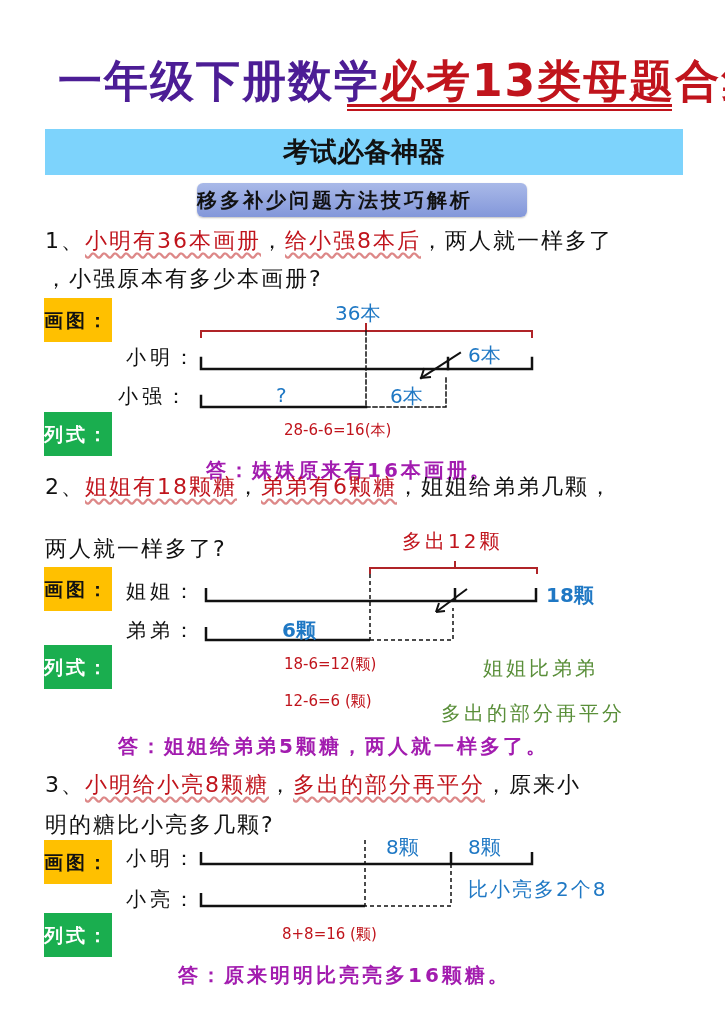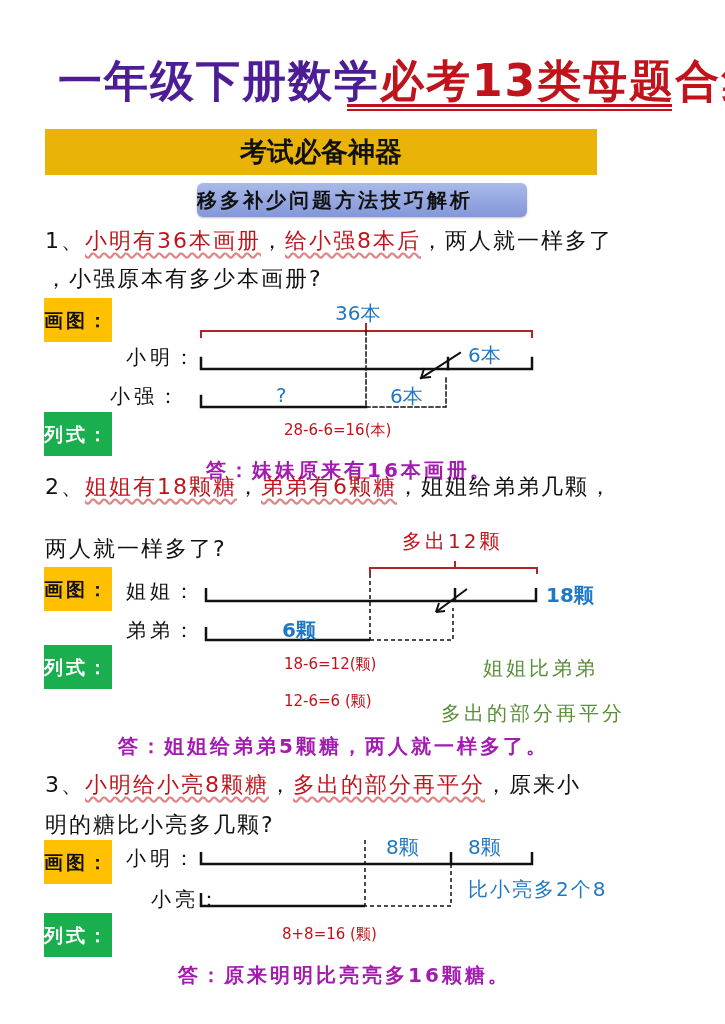--- a/index.html
+++ b/index.html
@@ -4,21 +4,21 @@
 <style>
   html, body { margin:0; padding:0; background:#ffffff; }
   body { width:725px; height:1024px; position:relative; overflow:hidden;
          font-family:"DejaVu Sans", "Liberation Sans", sans-serif; color:#111; }
   .abs { position:absolute; white-space:nowrap; }
   .title { left:58px; top:52px; font-size:44px; font-weight:bold; letter-spacing:2px; }
   .title .black { color:#4c1d95; }
   .title .red { color:#c0141c; }
   .title-underline { position:absolute; left:347px; top:104px; width:325px; height:7px;
     border-top:3px solid #c0141c; border-bottom:2px solid #c0141c; box-sizing:border-box; }
-  .banner { left:45px; top:129px; width:552px; height:46px; background:#eab308;
+  .banner { left:45px; top:129px; width:638px; height:46px; background:#7dd3fc;
             font-size:27px; font-weight:bold; text-align:center; line-height:46px; color:#111; }
   .subbanner { left:197px; top:183px; width:330px; height:34px; border-radius:6px;
     background:linear-gradient(#a9b9e8,#8397da); line-height:34px;
     font-size:20px; font-weight:bold; letter-spacing:3px; color:#111;
     box-shadow:0 1px 2px rgba(0,0,0,0.25); }
   .q { font-size:22px; letter-spacing:2px; color:#111; }
   .q .hl { color:#c0141c; text-decoration:underline wavy #d88; text-underline-offset:4px; }
   .tag { width:68px; height:44px; font-size:19px; font-weight:bold; line-height:44px;
          box-sizing:border-box; letter-spacing:3px; }
   .tag.draw { background:#ffc000; color:#111; }
@@ -80,21 +80,21 @@
 
 <div class="abs q" style="left:45px; top:226px;">
   <span>1、</span><span class="hl">小明有36本画册</span><span>，</span><span class="hl">给小强8本后</span><span>，两人就一样多了</span>
 </div>
 <div class="abs q" style="left:45px; top:264px;">，小强原本有多少本画册?</div>
 
 <div class="abs tag draw" style="left:44px; top:298px;">画图：</div>
 <div class="abs lab blue" style="left:335px; top:300px;">36本</div>
 <div class="abs name" style="left:126px; top:344px;">小明：</div>
 <div class="abs lab blue" style="left:468px; top:342px;">6本</div>
-<div class="abs name" style="left:110px; top:383px;font-family:Liberation Serif, serif;">小强：</div>
+<div class="abs name" style="left:118px; top:383px;font-family:Liberation Serif, serif;">小强：</div>
 <div class="abs lab blue" style="left:276px; top:383px;">?</div>
 <div class="abs lab blue" style="left:390px; top:383px;">6本</div>
 
 <div class="abs tag formula" style="left:44px; top:412px;">列式：</div>
 <div class="abs eq red" style="left:284px; top:421px;">28-6-6=16(本)</div>
 <div class="abs ans purple" style="left:206px; top:457px;">答：妹妹原来有16本画册。</div>
 
 <div class="abs q" style="left:45px; top:472px;">
   <span>2、</span><span class="hl">姐姐有18颗糖</span><span>，</span><span class="hl">弟弟有6颗糖</span><span>，姐姐给弟弟几颗，</span>
 </div>
@@ -116,18 +116,18 @@
 
 <div class="abs q" style="left:45px; top:770px;">
   <span>3、</span><span class="hl">小明给小亮8颗糖</span><span>，</span><span class="hl">多出的部分再平分</span><span>，原来小</span>
 </div>
 <div class="abs q" style="left:45px; top:810px;">明的糖比小亮多几颗?</div>
 
 <div class="abs tag draw" style="left:44px; top:840px;">画图：</div>
 <div class="abs name" style="left:126px; top:845px;">小明：</div>
 <div class="abs lab blue" style="left:386px; top:834px;">8颗</div>
 <div class="abs lab blue" style="left:468px; top:834px;">8颗</div>
-<div class="abs name" style="left:126px; top:886px;margin-left:25px;">小亮：</div>
+<div class="abs name" style="left:126px; top:886px;">小亮：</div>
 <div class="abs lab blue" style="left:468px; top:876px; letter-spacing:2px;">比小亮多2个8</div>
 
 <div class="abs tag formula" style="left:44px; top:913px;">列式：</div>
 <div class="abs eq red" style="left:282px; top:925px;">8+8=16 (颗)</div>
 <div class="abs ans purple" style="left:178px; top:962px;">答：原来明明比亮亮多16颗糖。</div>
 
 </body></html>

